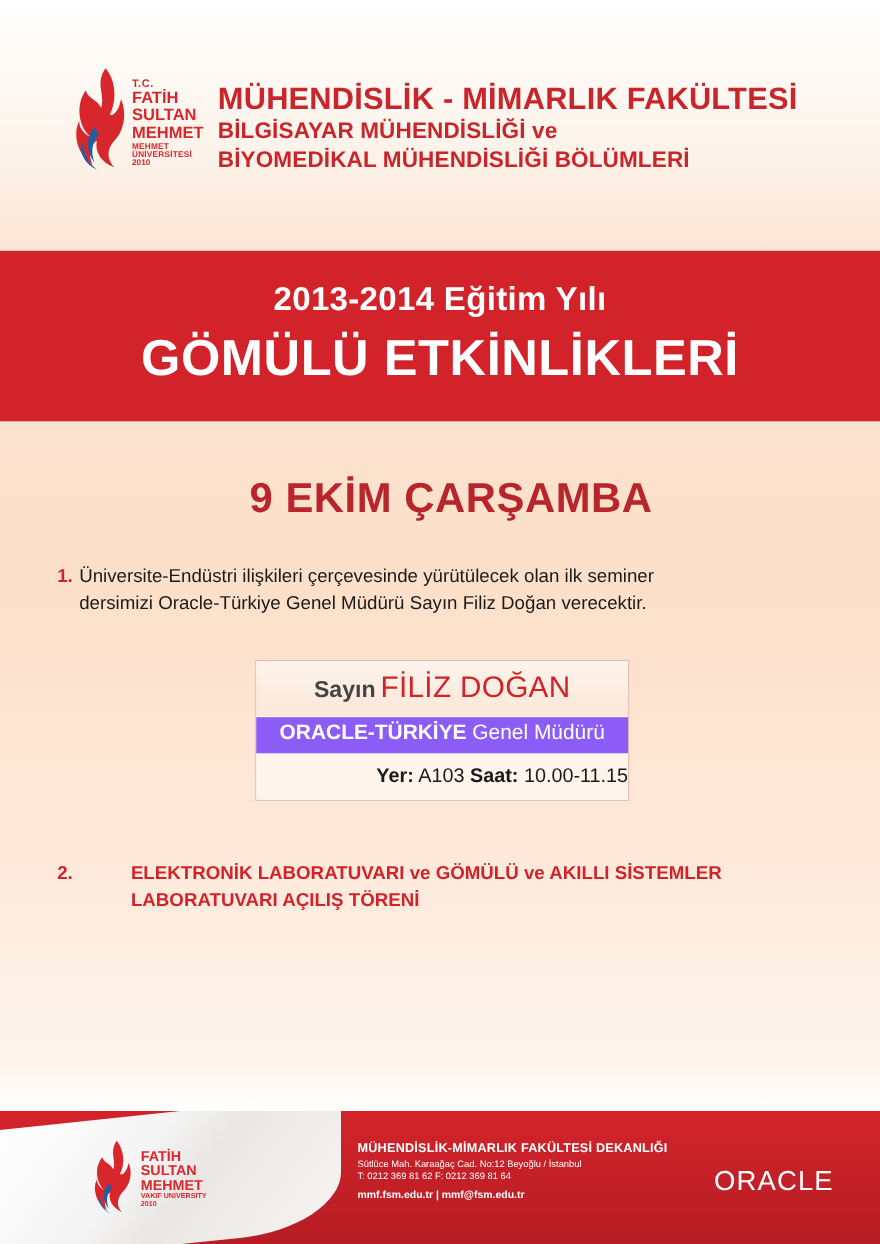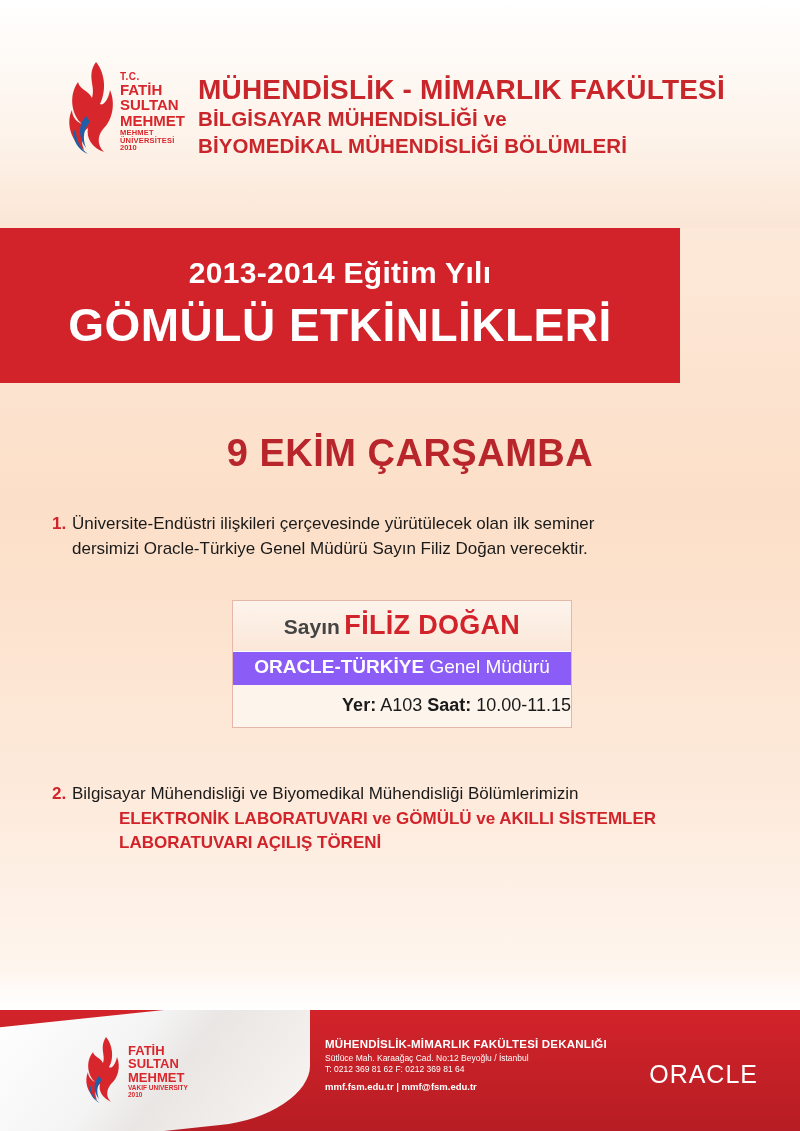--- a/index.html
+++ b/index.html
@@ -69,21 +69,21 @@
     font-weight: bold;
     color: #c9262b;
     letter-spacing: .1px;
     line-height: 1.3;
   }
 
   
   .banner {
     position: absolute;
     top: 228px; left: 0;
-    width: 680px; height: 155px;
+    width: 800px; height: 155px;
     background: #d2232a;
     color: #ffffff;
     text-align: center;
     padding-top: 28px;
   }
   .banner .year {
     font-size: 30px;
     font-weight: bold;
     letter-spacing: .3px;
   }
@@ -155,21 +155,21 @@
     border-bottom: 1px solid #ffffff;
   }
   .box-top .small {
     font-size: 21px;
     color: #444444;
     font-weight: bold;
   }
   .box-top .big {
     font-size: 27px;
     color: #d2232a;
-    font-weight: bold;
+    font-weight: normal;
     letter-spacing: .3px;
   }
   .box-red {
     background: #8b5cf6;
     color: #ffffff;
     text-align: center;
     padding: 4px 0 7px;
     font-size: 19px;
   }
   .box-red b { font-weight: bold; }
@@ -306,21 +306,20 @@
       <span>A103</span>
       <b>Saat:</b>
       <span>10.00-11.15</span>
     </div>
   </div>
 
   <div class="item item-2">
     <div class="item-head">
       <div class="item-num">2.</div>
       <div class="item-text">
-        <div>Bilgisayar Mühendisliği ve Biyomedikal Mühendisliği Bölümlerimizin</div>
         <div class="red-bold">ELEKTRONİK LABORATUVARI ve GÖMÜLÜ ve AKILLI SİSTEMLER</div>
         <div class="red-bold">LABORATUVARI AÇILIŞ TÖRENİ</div>
       </div>
     </div>
   </div>
 
 
   <div class="divider-fade"></div>
 
   <div class="footer">

